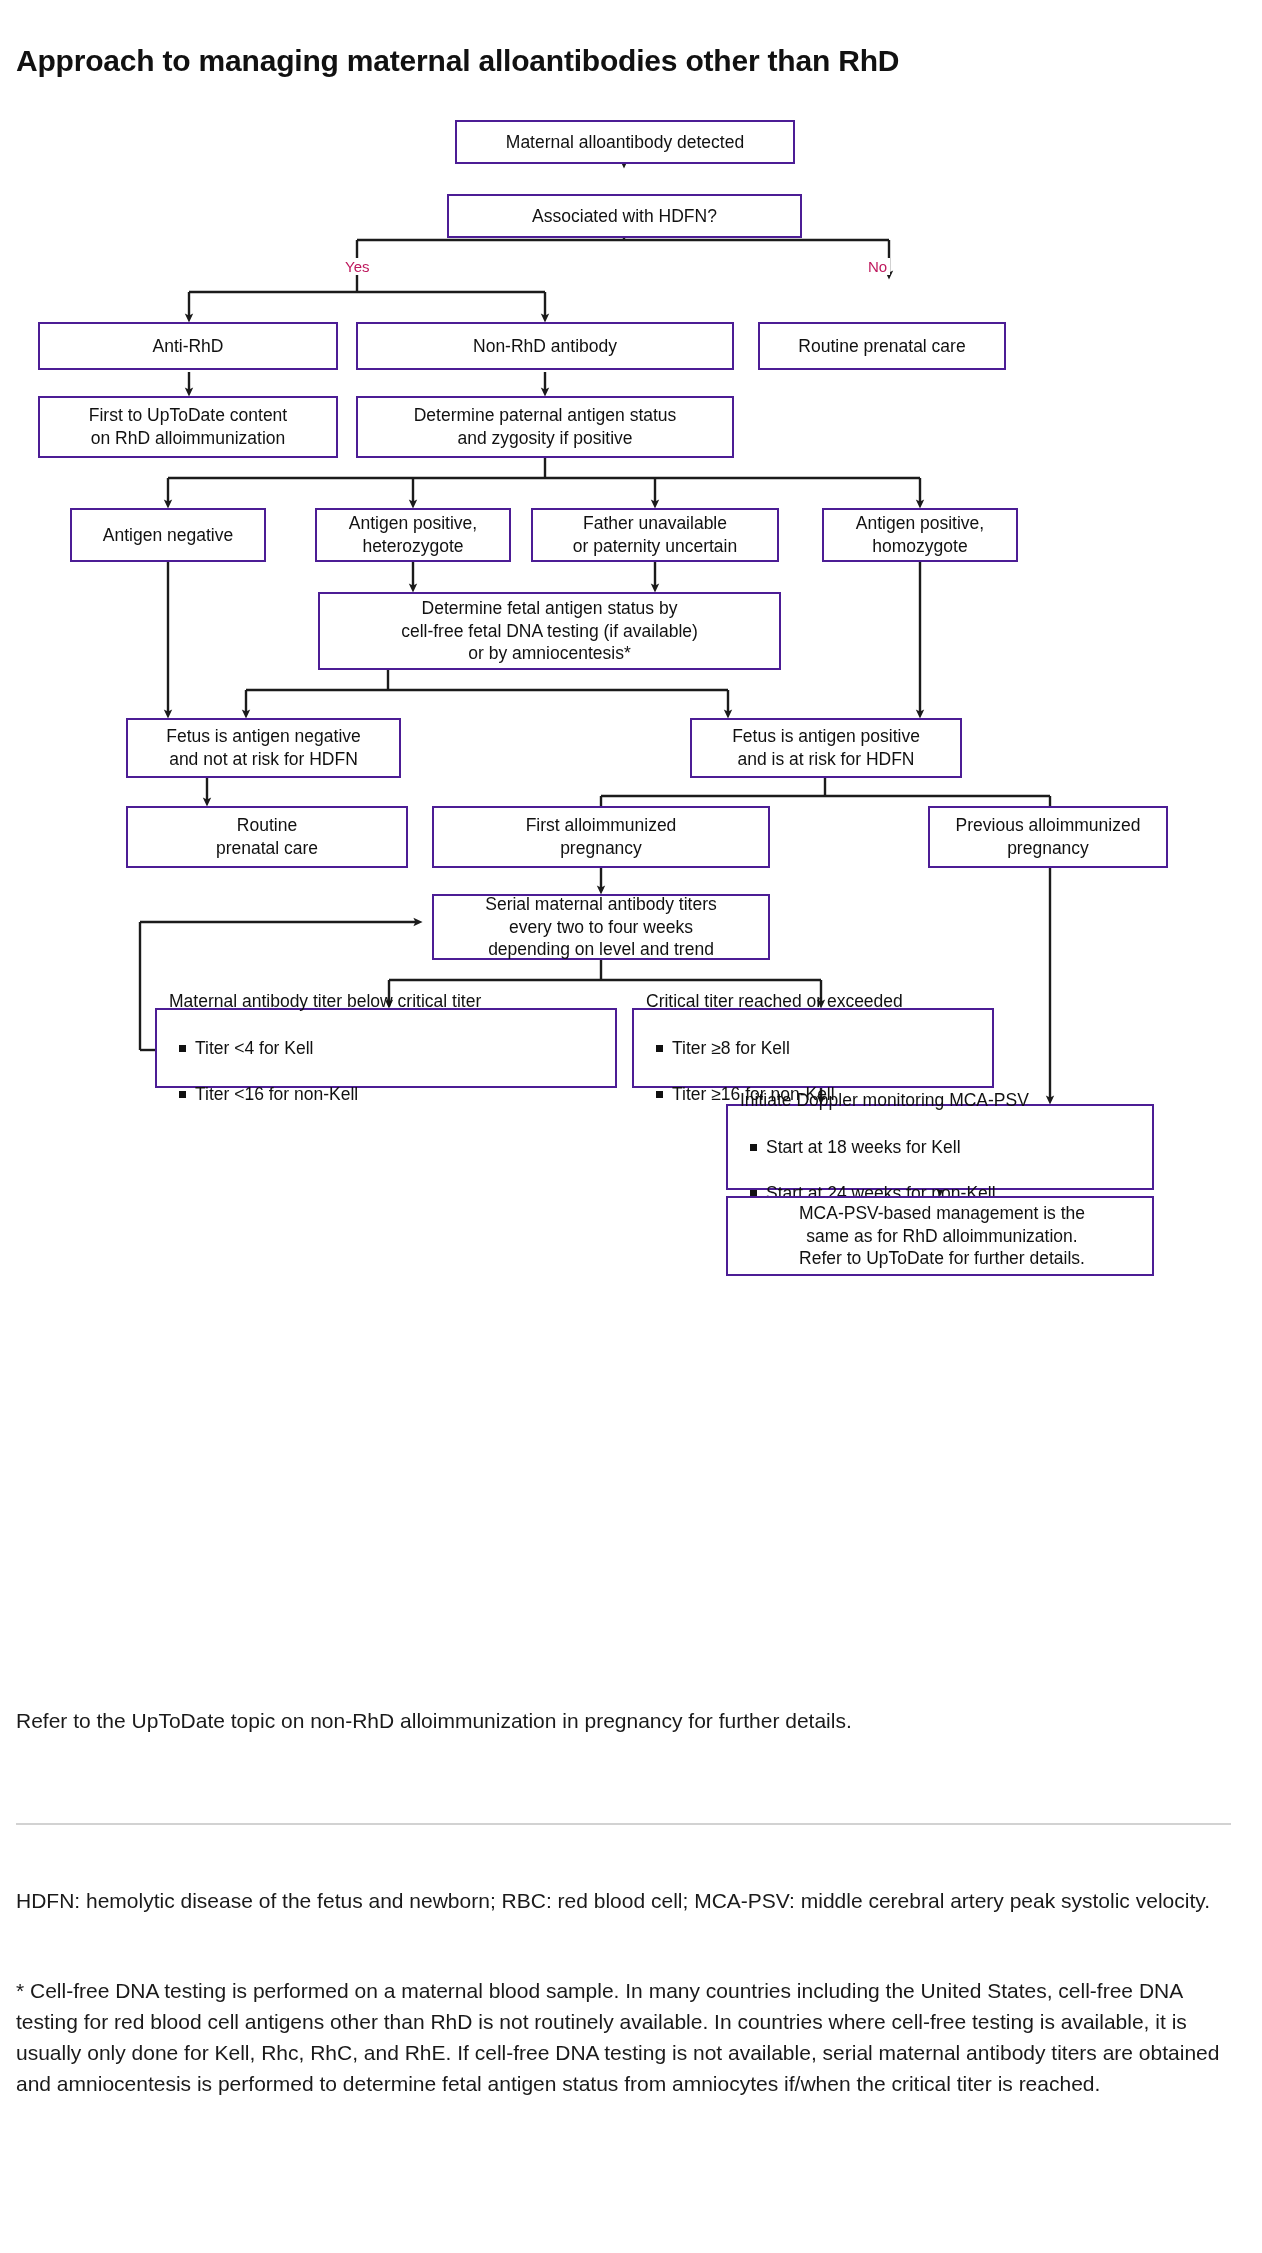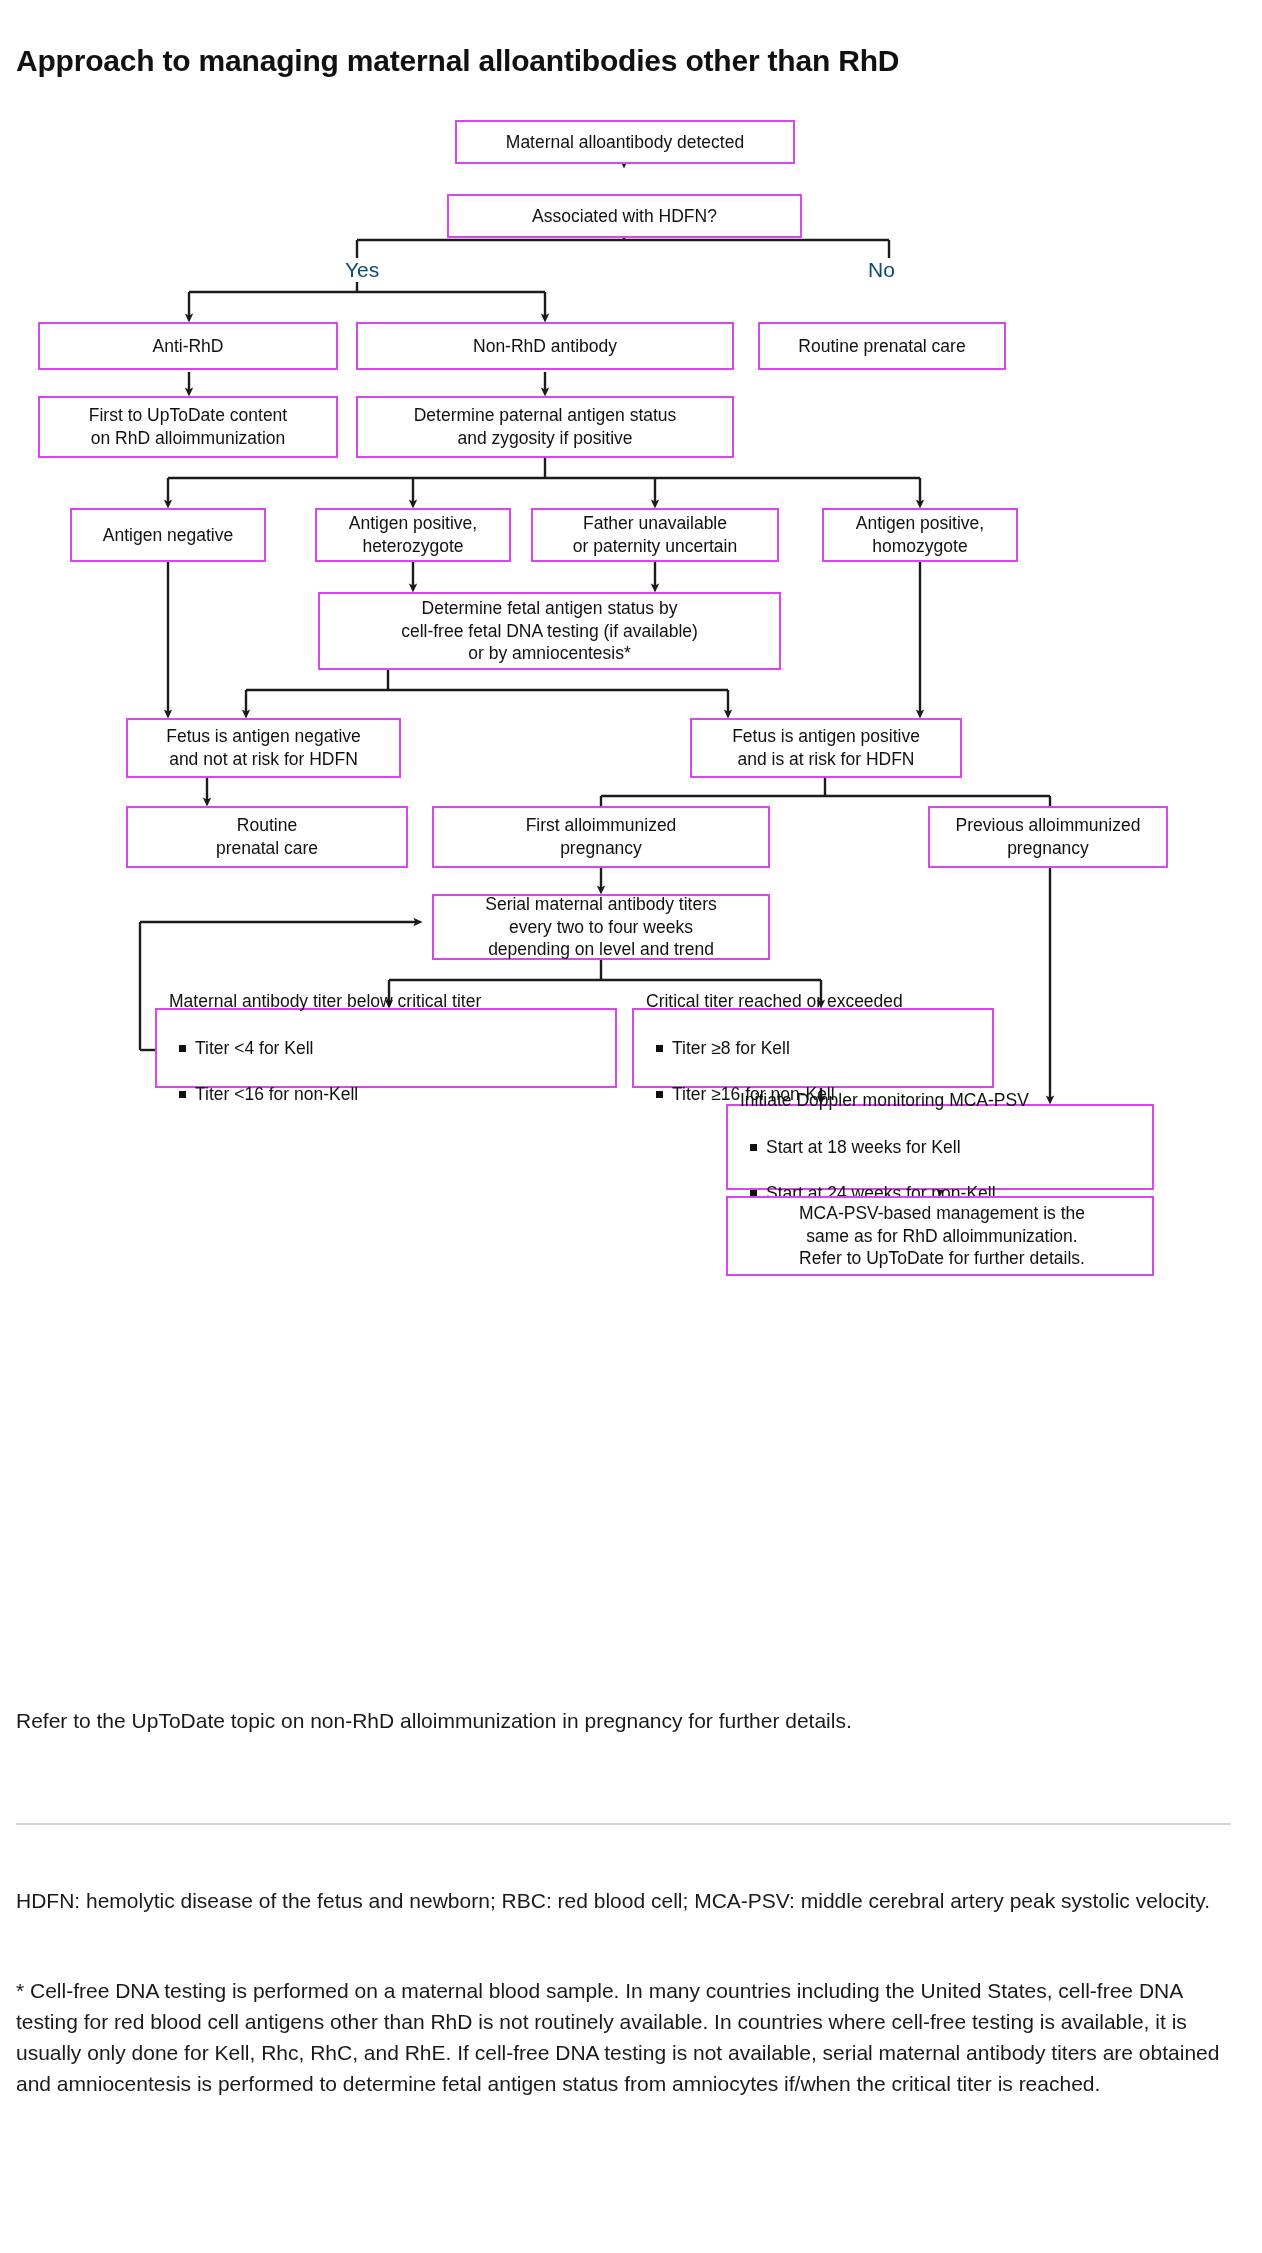--- a/index.html
+++ b/index.html
@@ -17,21 +17,21 @@
     font-size:30px;font-weight:bold;letter-spacing:-0.2px;color:#111;
   }
 
   
   .chart{position:absolute;left:0;top:100px;width:1262px;height:1560px;}
   .chart svg.wires{position:absolute;left:0;top:0;width:1262px;height:1560px;overflow:visible;}
 
   .node{
     position:absolute;
     box-sizing:border-box;
-    border:2px solid #d946ef;
+    border:2px solid #4c1d95;
     background:#ffffff;
     display:flex;
     align-items:center;
     justify-content:center;
     text-align:center;
     font-size:17.5px;
     line-height:1.30;
     color:#111;
     padding:4px 8px;
     z-index:3;
@@ -44,21 +44,21 @@
   ul.bl li{
     position:relative;padding-left:26px;margin-top:25px;
     font-size:17.5px;line-height:1.25;
   }
   ul.bl li:before{
     content:"";position:absolute;left:10px;top:7px;
     width:7px;height:7px;background:#111;
   }
 
   .edge-label{
-    position:absolute;font-size:21px;color:#0c4a6e;z-index:4;background:#fff;
+    position:absolute;font-size:15px;color:#be185d;z-index:4;background:#fff;
     padding:0 3px;
   }
 
   
   .note{
     position:absolute;left:16px;width:1205px;
     font-size:21px;line-height:1.48;color:#1a1a1a;
   }
   .rule{
     position:absolute;left:16px;width:1215px;height:2px;background:#d2d2d2;

